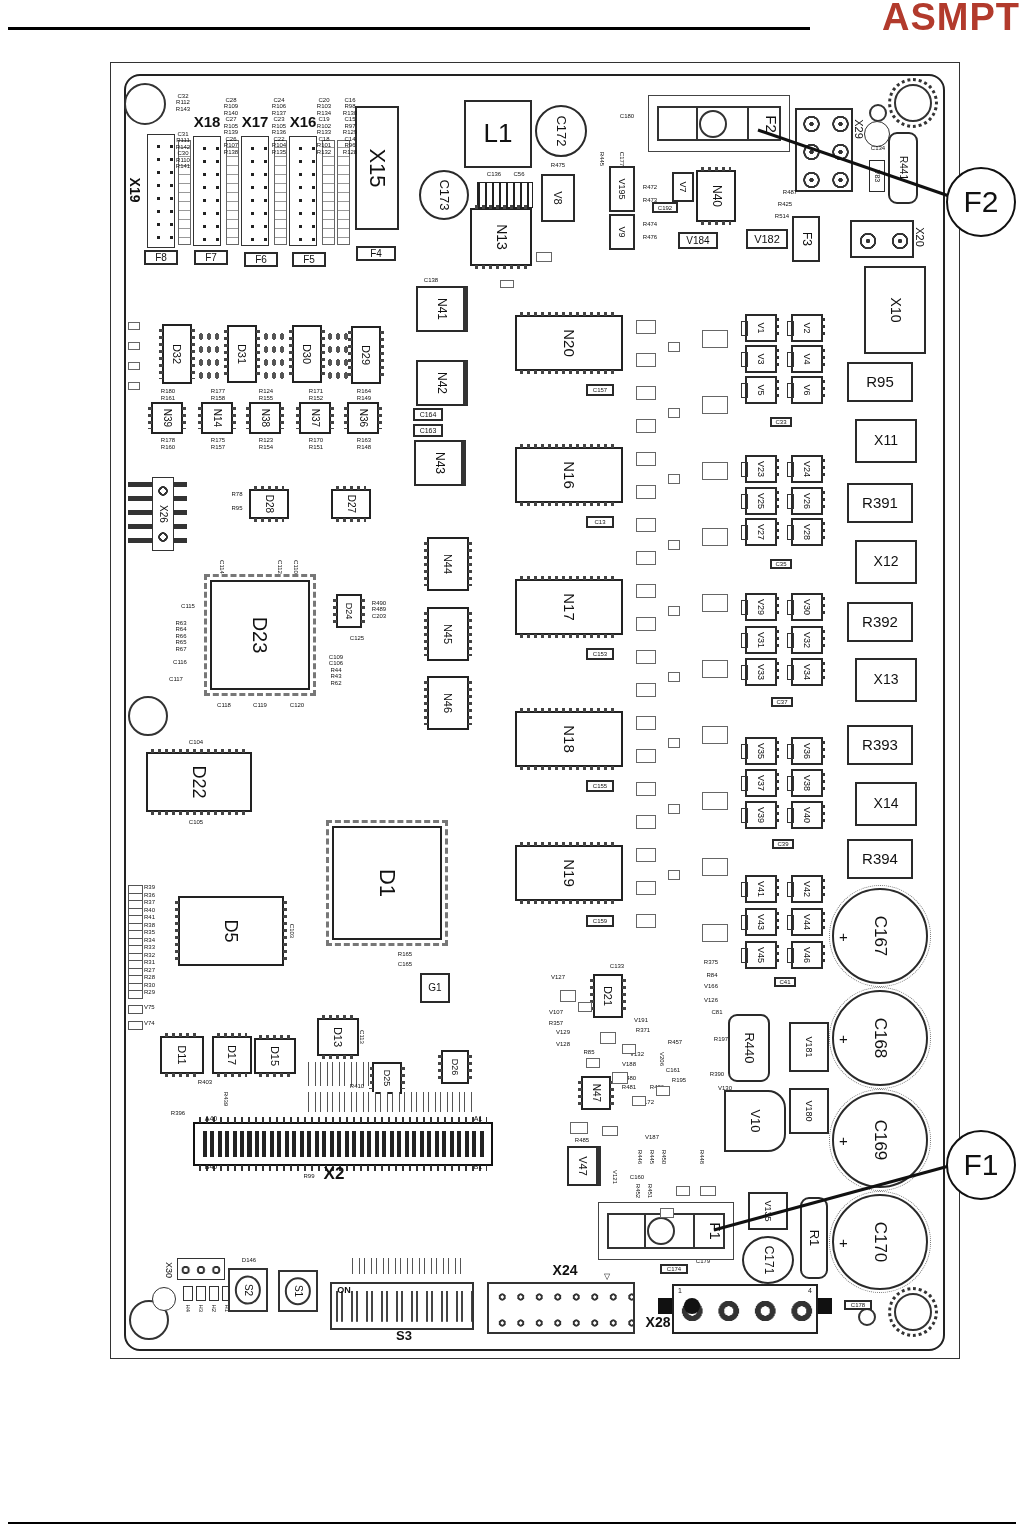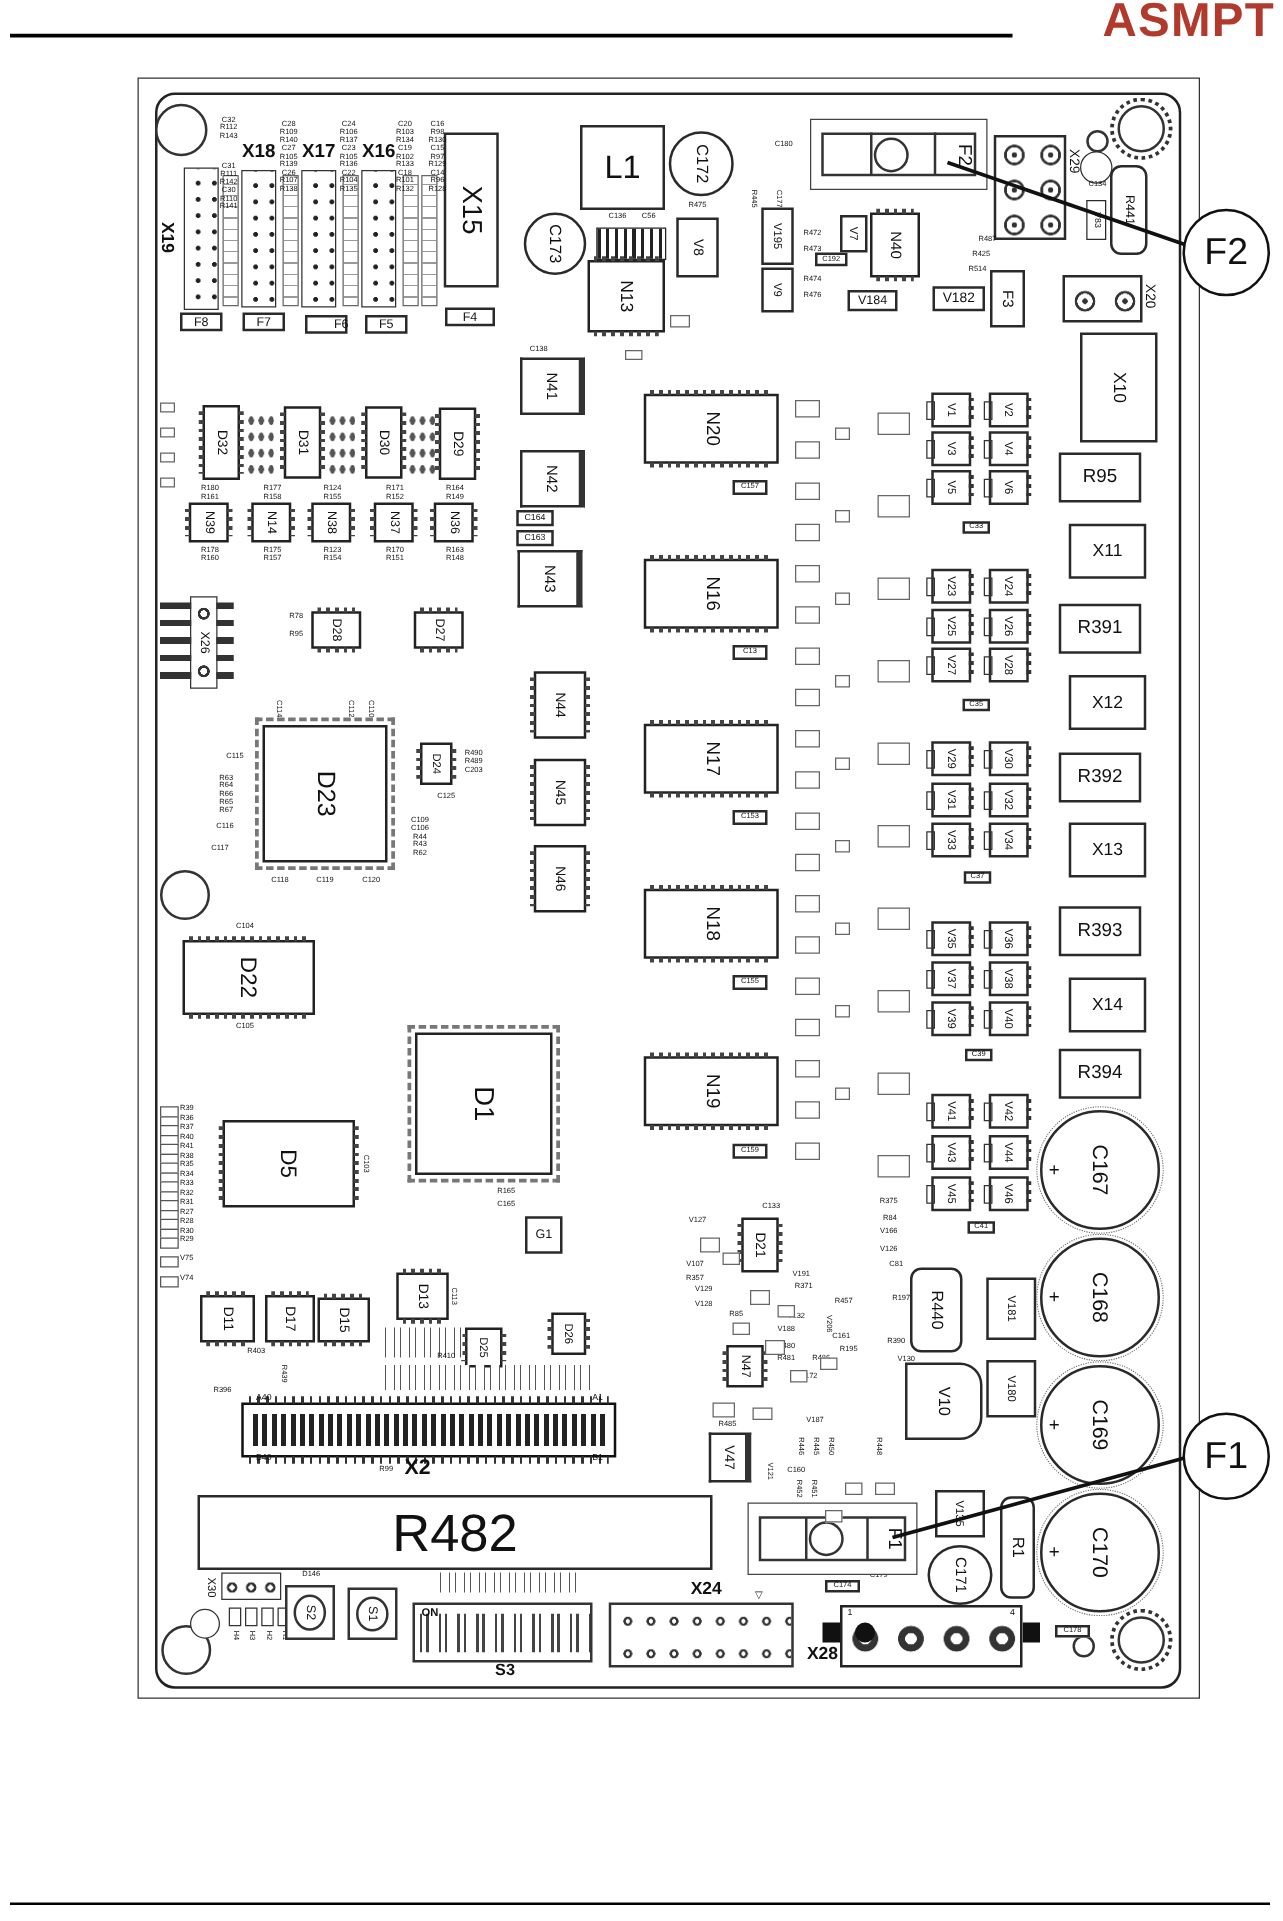--- a/index.html
+++ b/index.html
@@ -102,21 +102,21 @@
     <div class="c c-conn" style="left: 193px; top: 136px; width: 28px; height: 110px;"></div>
     <div class="c c-labelbox" style="left: 194px; top: 250px; width: 34px; height: 15px;">
       <span class="lbl" style="font-size: 10px;">F7</span>
     </div>
     <div class="c c-strip" style="left: 226px; top: 140px; width: 13px; height: 105px;"></div>
     <div class="c c-text" style="left: 238px; top: 114px; width: 34px; height: 16px;">
       <span class="lbl b" style="font-size: 15px;">X17</span>
     </div>
     <div class="c c-conn" style="left: 241px; top: 136px; width: 28px; height: 110px;"></div>
     <div class="c c-labelbox" style="left: 244px; top: 252px; width: 34px; height: 15px;">
-      <span class="lbl" style="font-size: 10px; margin-left: 12px;">F6</span>
+      <span class="lbl" style="font-size: 10px;">F6</span>
     </div>
     <div class="c c-strip" style="left: 274px; top: 140px; width: 13px; height: 105px;"></div>
     <div class="c c-text" style="left: 286px; top: 114px; width: 34px; height: 16px;">
       <span class="lbl b" style="font-size: 15px;">X16</span>
     </div>
     <div class="c c-conn" style="left: 289px; top: 136px; width: 28px; height: 110px;"></div>
     <div class="c c-labelbox" style="left: 292px; top: 252px; width: 34px; height: 15px;">
       <span class="lbl" style="font-size: 10px;">F5</span>
     </div>
     <div class="c c-strip" style="left: 322px; top: 140px; width: 13px; height: 105px;"></div>
@@ -873,23 +873,20 @@
       <span class="lbl" style="font-size: 7px;">B40</span>
     </div>
     <div class="c c-text" style="left: 470px; top: 1162px; width: 16px; height: 9px;">
       <span class="lbl" style="font-size: 7px;">B1</span>
     </div>
     <div class="c c-text" style="left: 316px; top: 1164px; width: 36px; height: 20px;">
       <span class="lbl b" style="font-size: 17px;">X2</span>
     </div>
     <div class="c c-text" style="left: 300px; top: 1172px; width: 18px; height: 8px;">
       <span class="lbl" style="font-size: 6px;">R99</span>
-    </div>
-    <div class="c c-labelbox" style="left: 158px; top: 1196px; width: 412px; height: 60px;">
-      <span class="lbl" style="font-size: 42px;">R482</span>
     </div>
     <div class="c c-striph" style="left: 352px; top: 1258px; width: 115px; height: 16px;"></div>
     <div class="c c-text" style="left: 163px; top: 1256px; width: 12px; height: 28px;">
       <span class="lbl r90" style="font-size: 9px;">X30</span>
     </div>
     <div class="c c-hdr3" style="left: 177px; top: 1258px; width: 48px; height: 22px;"></div>
     <div class="c c-text" style="left: 236px; top: 1256px; width: 26px; height: 8px;">
       <span class="lbl" style="font-size: 6px;">D146</span>
     </div>
     <div class="c c-ledbox" style="left: 183px; top: 1286px; width: 10px; height: 15px;">

